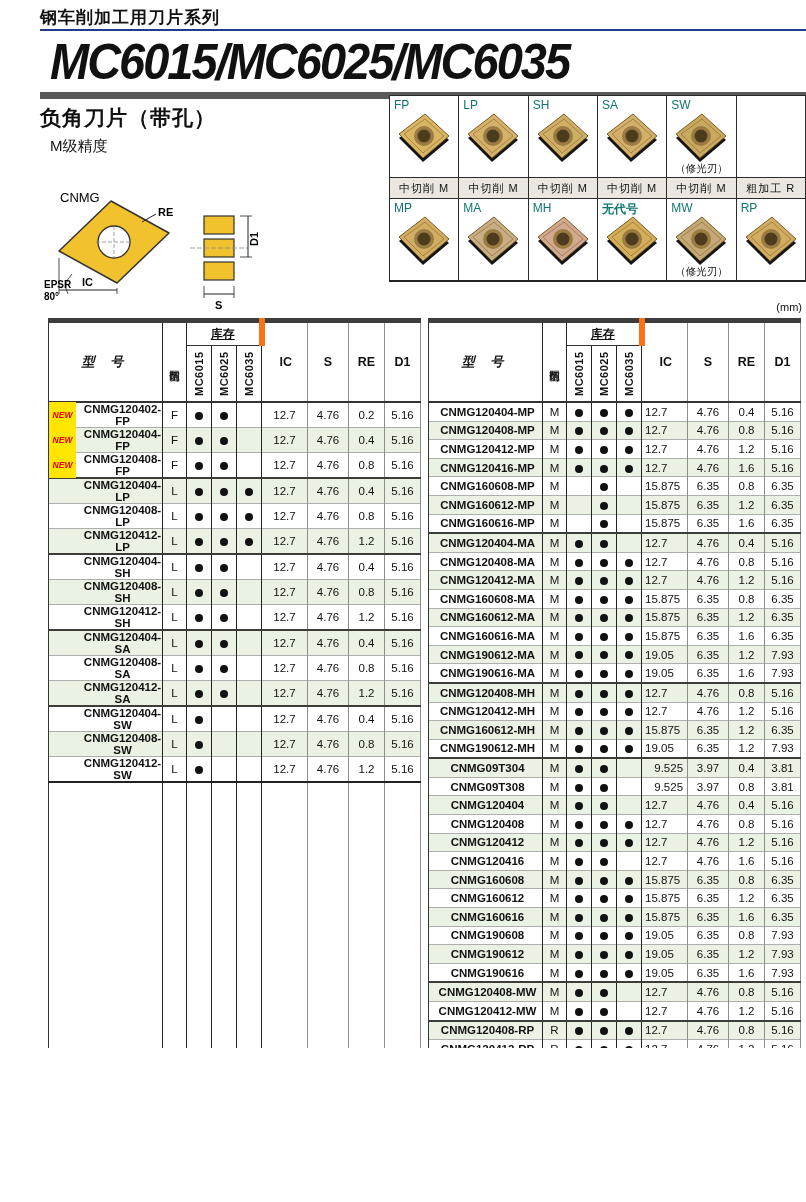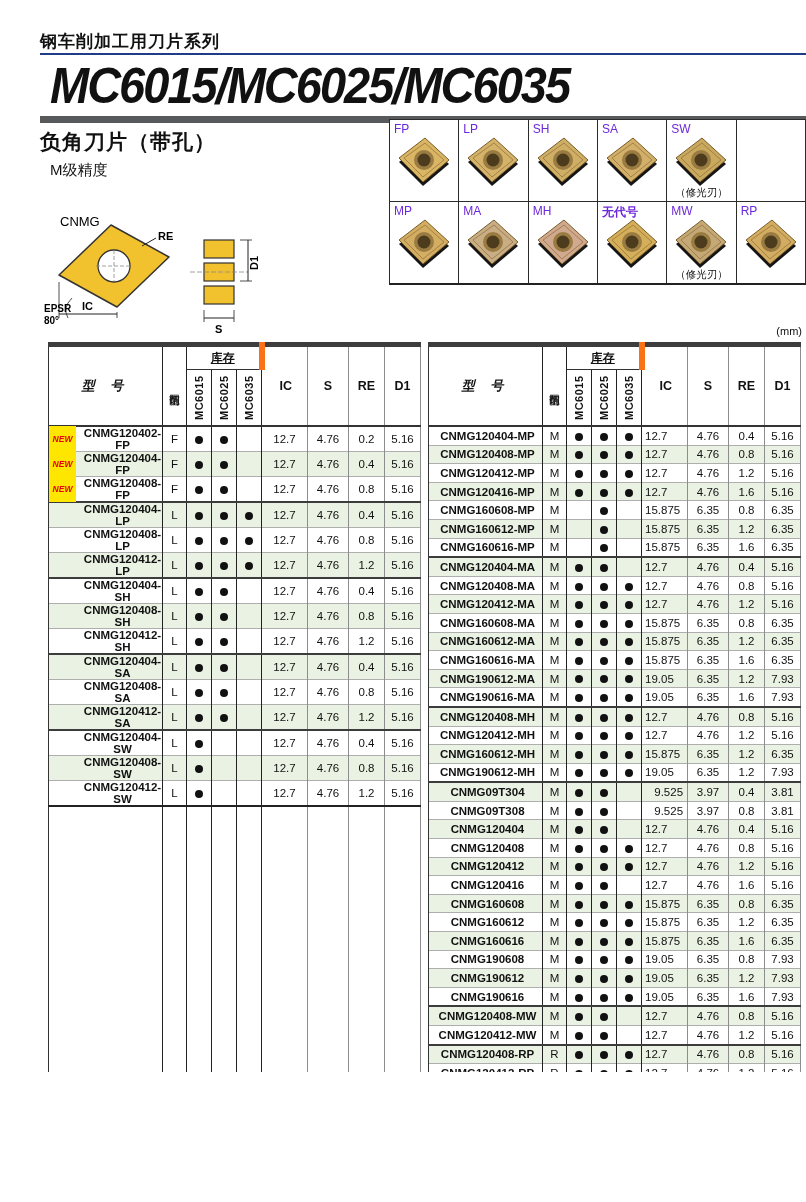--- a/index.html
+++ b/index.html
@@ -1,17 +1,17 @@
 <!DOCTYPE html>
 <html><head>
 <meta charset="utf-8">
 <style>
   html,body{margin:0;padding:0;background:#fff;}
   #page{position:relative;width:806px;height:1048px;background:#fff;overflow:hidden;
-        font-family:"Liberation Sans",sans-serif;color:#111;margin-top:24px;}
+        font-family:"Liberation Sans",sans-serif;color:#111;}
 
   
   .series-label{position:absolute;left:40px;top:6px;font-size:17px;font-weight:bold;letter-spacing:1px;}
   .blue-rule{position:absolute;left:40px;right:0;top:29px;height:2px;background:#1f3c88;}
   .big-title{position:absolute;left:50px;top:31px;font-size:47px;font-weight:bold;font-style:italic;
              letter-spacing:-2px;transform:scaleY(1.08);transform-origin:left top;white-space:nowrap;}
   .gray-bar{position:absolute;left:40px;right:0;top:92px;height:7px;background:#58595b;}
   .subtitle{position:absolute;left:40px;top:104px;font-size:21px;font-weight:bold;letter-spacing:1px;}
   .precision{position:absolute;left:50px;top:137px;font-size:15px;}
 
@@ -19,21 +19,21 @@
   .diagram{position:absolute;left:44px;top:178px;}
 
   
   .grid{position:absolute;left:389px;top:95px;width:417px;border-collapse:collapse;table-layout:fixed;}
   .grid td{border:1px solid #2b2b2b;padding:0;vertical-align:top;}
   .grid td.g-head{background:#ebe7e0;height:20px;text-align:center;font-size:11px;
                   vertical-align:middle;letter-spacing:1px;}
   .grid td.g-head.empty{background:#fff;}
   .grid td.g-body{height:81px;position:relative;background:#fff;}
   .grid td.g-body.last{border-bottom:2px solid #222;}
-  .g-code{position:absolute;left:4px;top:2px;font-size:12px;color:#6d28d9;}
+  .g-code{position:absolute;left:4px;top:2px;font-size:12px;color:#0f766e;}
   .g-code.emph{font-weight:bold;}
   .g-note{position:absolute;left:0;right:0;bottom:1px;text-align:center;font-size:10.5px;}
   .g-photo{position:absolute;left:50%;top:52%;transform:translate(-50%,-50%);}
   .unit-note{position:absolute;right:4px;top:301px;font-size:11px;}
 
   
   .tblwrap{position:absolute;top:318px;}
   .tblwrap.left{left:48px;} .tblwrap.right{left:428px;}
   table.data{border-collapse:collapse;table-layout:fixed;width:372px;}
   table.data thead{border-top:5px solid #3d3d3d;}
@@ -182,20 +182,28 @@
               <polygon points="30,4 54,26 28,48 4,24" fill="#c9a95e" stroke="#7a5c28" stroke-width="1"></polygon>
               <polygon points="30,9 49,26 28,43 9,24" fill="none" stroke="#8a6a33" stroke-width="1" opacity="0.65"></polygon>
               <circle cx="29" cy="26" r="10" fill="#9a7c42"></circle>
               <circle cx="29" cy="26" r="6.5" fill="#4c3b1d"></circle>
             </svg>
             <div class="g-note">（修光刃）</div>
           </td>
           <td class="g-body"></td>
         </tr>
         <tr>
+          <td class="g-head">中切削 M</td>
+          <td class="g-head">中切削 M</td>
+          <td class="g-head">中切削 M</td>
+          <td class="g-head">中切削 M</td>
+          <td class="g-head">中切削 M</td>
+          <td class="g-head">粗加工 R</td>
+        </tr>
+        <tr>
           <td class="g-body last">
             <div class="g-code">MP</div>
             <svg class="g-photo" width="58" height="56" viewBox="0 0 58 56">
               <polygon points="30,8 54,30 28,52 4,28" fill="#151515"></polygon>
               <polygon points="30,4 54,26 28,48 4,24" fill="#d3ad62" stroke="#7a5c28" stroke-width="1"></polygon>
               <polygon points="30,9 49,26 28,43 9,24" fill="none" stroke="#8a6a33" stroke-width="1" opacity="0.65"></polygon>
               <circle cx="29" cy="26" r="10" fill="#9a7c42"></circle>
               <circle cx="29" cy="26" r="6.5" fill="#4c3b1d"></circle>
             </svg>
           </td>

